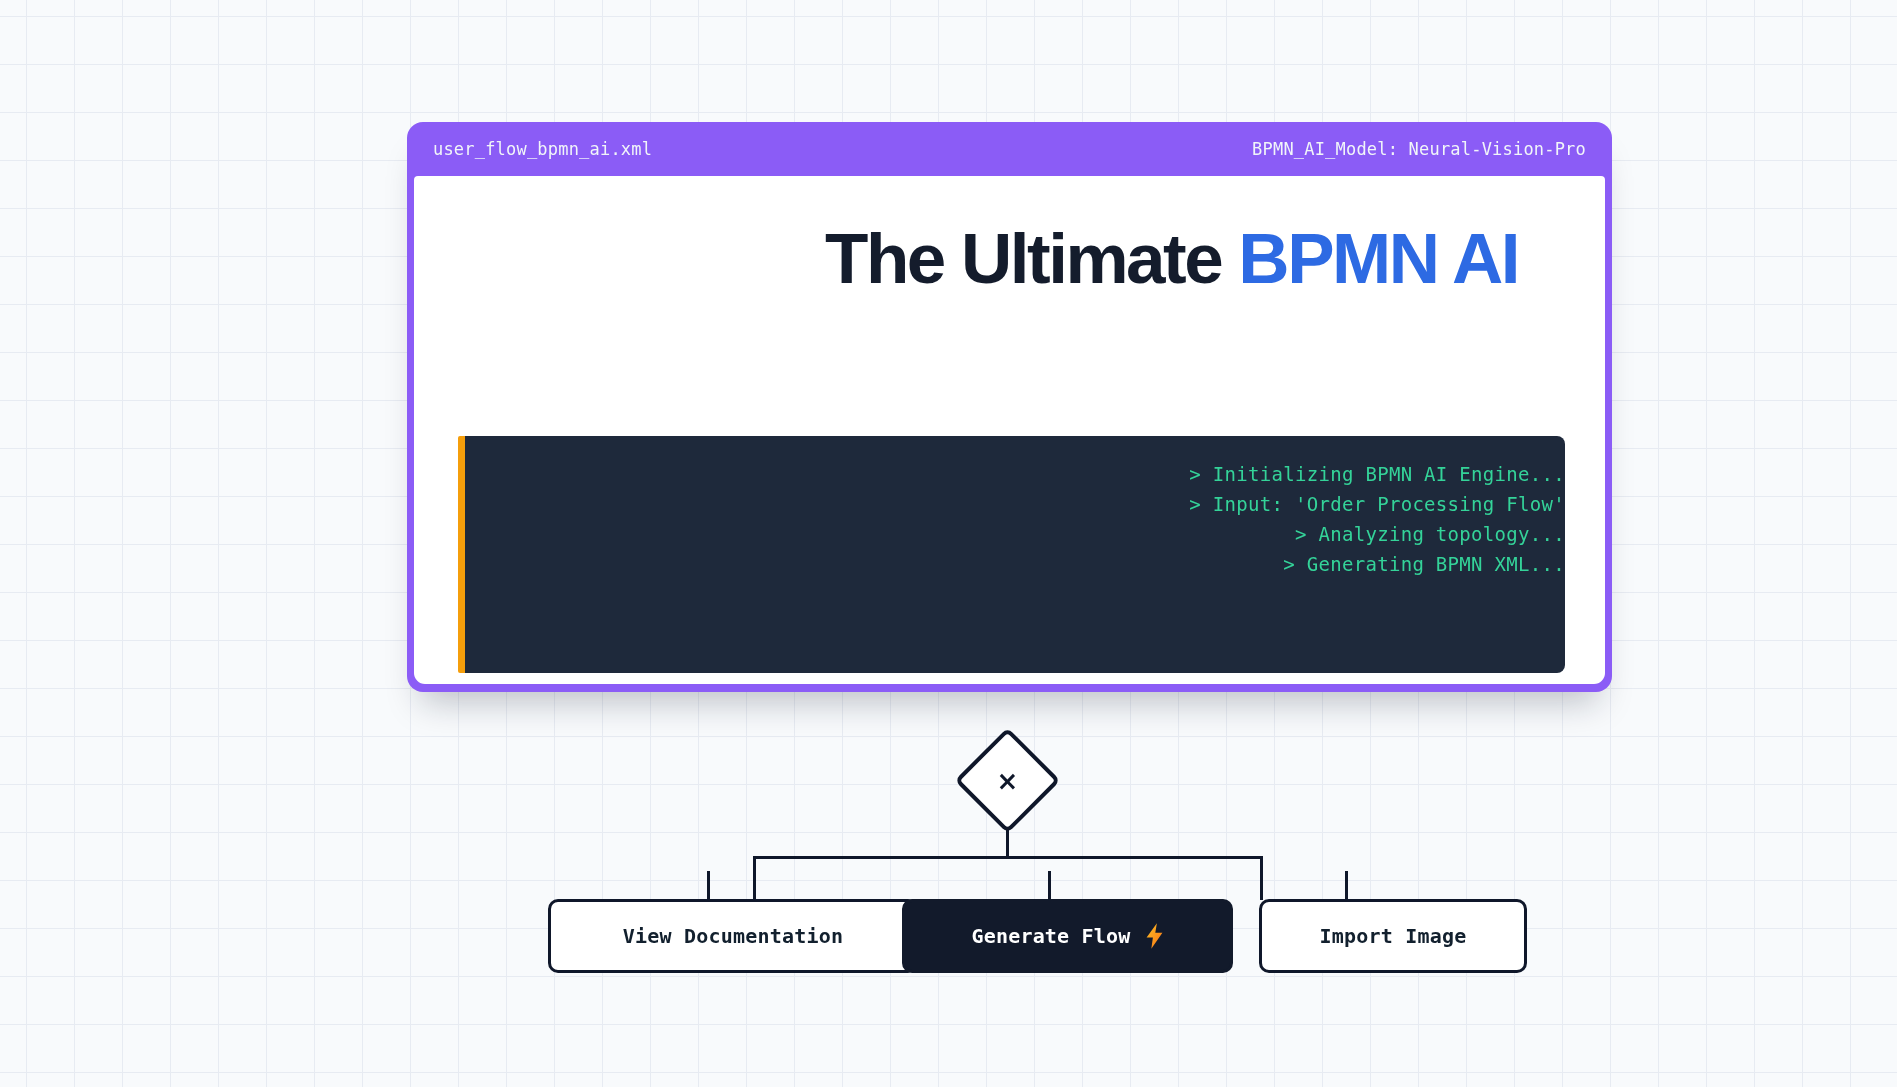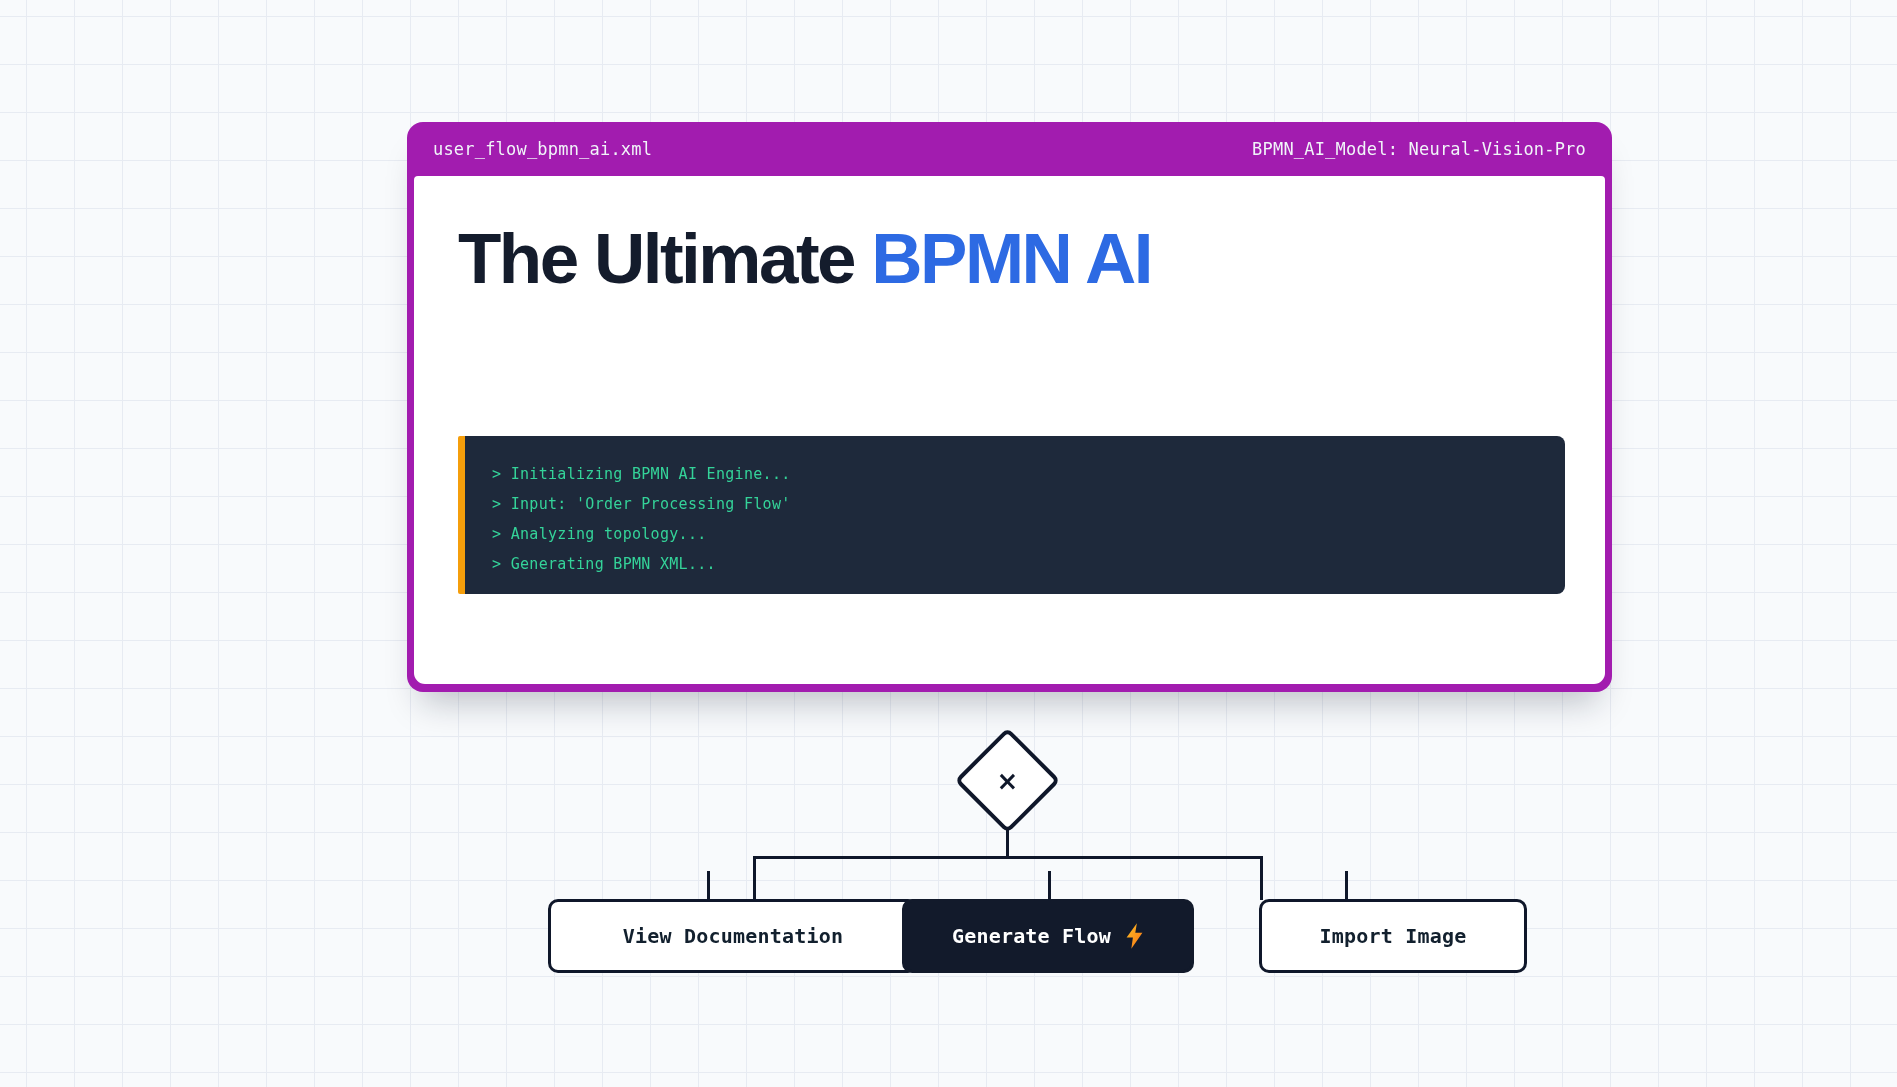--- a/index.html
+++ b/index.html
@@ -12,47 +12,47 @@
       linear-gradient(to bottom, #e7ebf2 1px, transparent 1px);
     background-size:48px 48px;
     background-position:26px 16px;
     font-family:"DejaVu Sans Mono","Liberation Mono",monospace;
     color:#0f172a;
   }
 
   
   .card {
     position:absolute; left:407px; top:122px; width:1205px; height:570px;
-    background:#a21caf; border-radius:16px;
+    background:#8b5cf6; border-radius:16px;
     box-shadow:0 24px 34px -14px rgba(15,23,42,.25);
   }
   .card-header {
     position:absolute; left:0; top:0; right:0; height:54px;
     display:flex; align-items:center; justify-content:space-between;
     padding:0 26px; color:#f1f5f9; font-size:17px; font-weight:500;
     letter-spacing:.2px;
   }
   .card-body {
     position:absolute; left:7px; right:7px; top:54px; bottom:8px;
-    background:#ffffff; border-radius:4px 4px 11px 11px;
+    background:#ffffff; border-radius:4px 4px 11px 11px;text-align:right;
   }
   .headline {
     position:absolute; left:44px; top:39px; width:1060px;
     font-family:"Liberation Sans","DejaVu Sans",sans-serif;
     font-weight:700; font-size:71px; line-height:88px;
     letter-spacing:-2.5px; color:#141c2c;
   }
   .headline .accent { color:#2d6ae3; }
 
   .terminal {
-    position:absolute; left:44px; right:40px; top:260px; height:158px;
+    position:absolute; left:44px; right:40px; top:260px; height:237px;
     background:#1e293b; border-left:7px solid #f59e0b;
     border-radius:2px 8px 8px 2px;
     padding:23px 0 0 27px;
-    font-size:15px; line-height:30px; color:#34d399;
+    font-size:19px; line-height:30px; color:#34d399;
     letter-spacing:.3px;
   }
 
   
   .line { position:absolute; background:#0f172a; z-index:1; }
   .diamond {
     position:absolute; left:970px; top:743px; width:75px; height:75px;
     background:#ffffff; border:4px solid #0f172a; border-radius:7px;
     transform:rotate(45deg); z-index:2;
   }
@@ -67,21 +67,21 @@
   .flow-btn {
     position:absolute; top:899px; height:74px; z-index:4;
     display:flex; align-items:center; justify-content:center; gap:14px;
     border:3px solid #0f172a; border-radius:10px; background:#ffffff;
     font-family:"DejaVu Sans Mono","Liberation Mono",monospace;
     font-size:20px; font-weight:700; color:#12202e; cursor:pointer;
     letter-spacing:.2px;
   }
   .flow-btn.dark { background:#121a2b; border-color:#121a2b; color:#ffffff; }
   #btn-docs    { left:548px;  width:370px; }
-  #btn-generate{ left:902px;  width:292px; }
+  #btn-generate{ left:902px;  width:331px; }
   #btn-import  { left:1259px; width:268px; }
   .bolt { width:19px; height:26px; display:block; }
 </style>
 </head>
 <body>
 
 <div class="card">
   <div class="card-header">
     <span>user_flow_bpmn_ai.xml</span>
     <span>BPMN_AI_Model: Neural-Vision-Pro</span>

